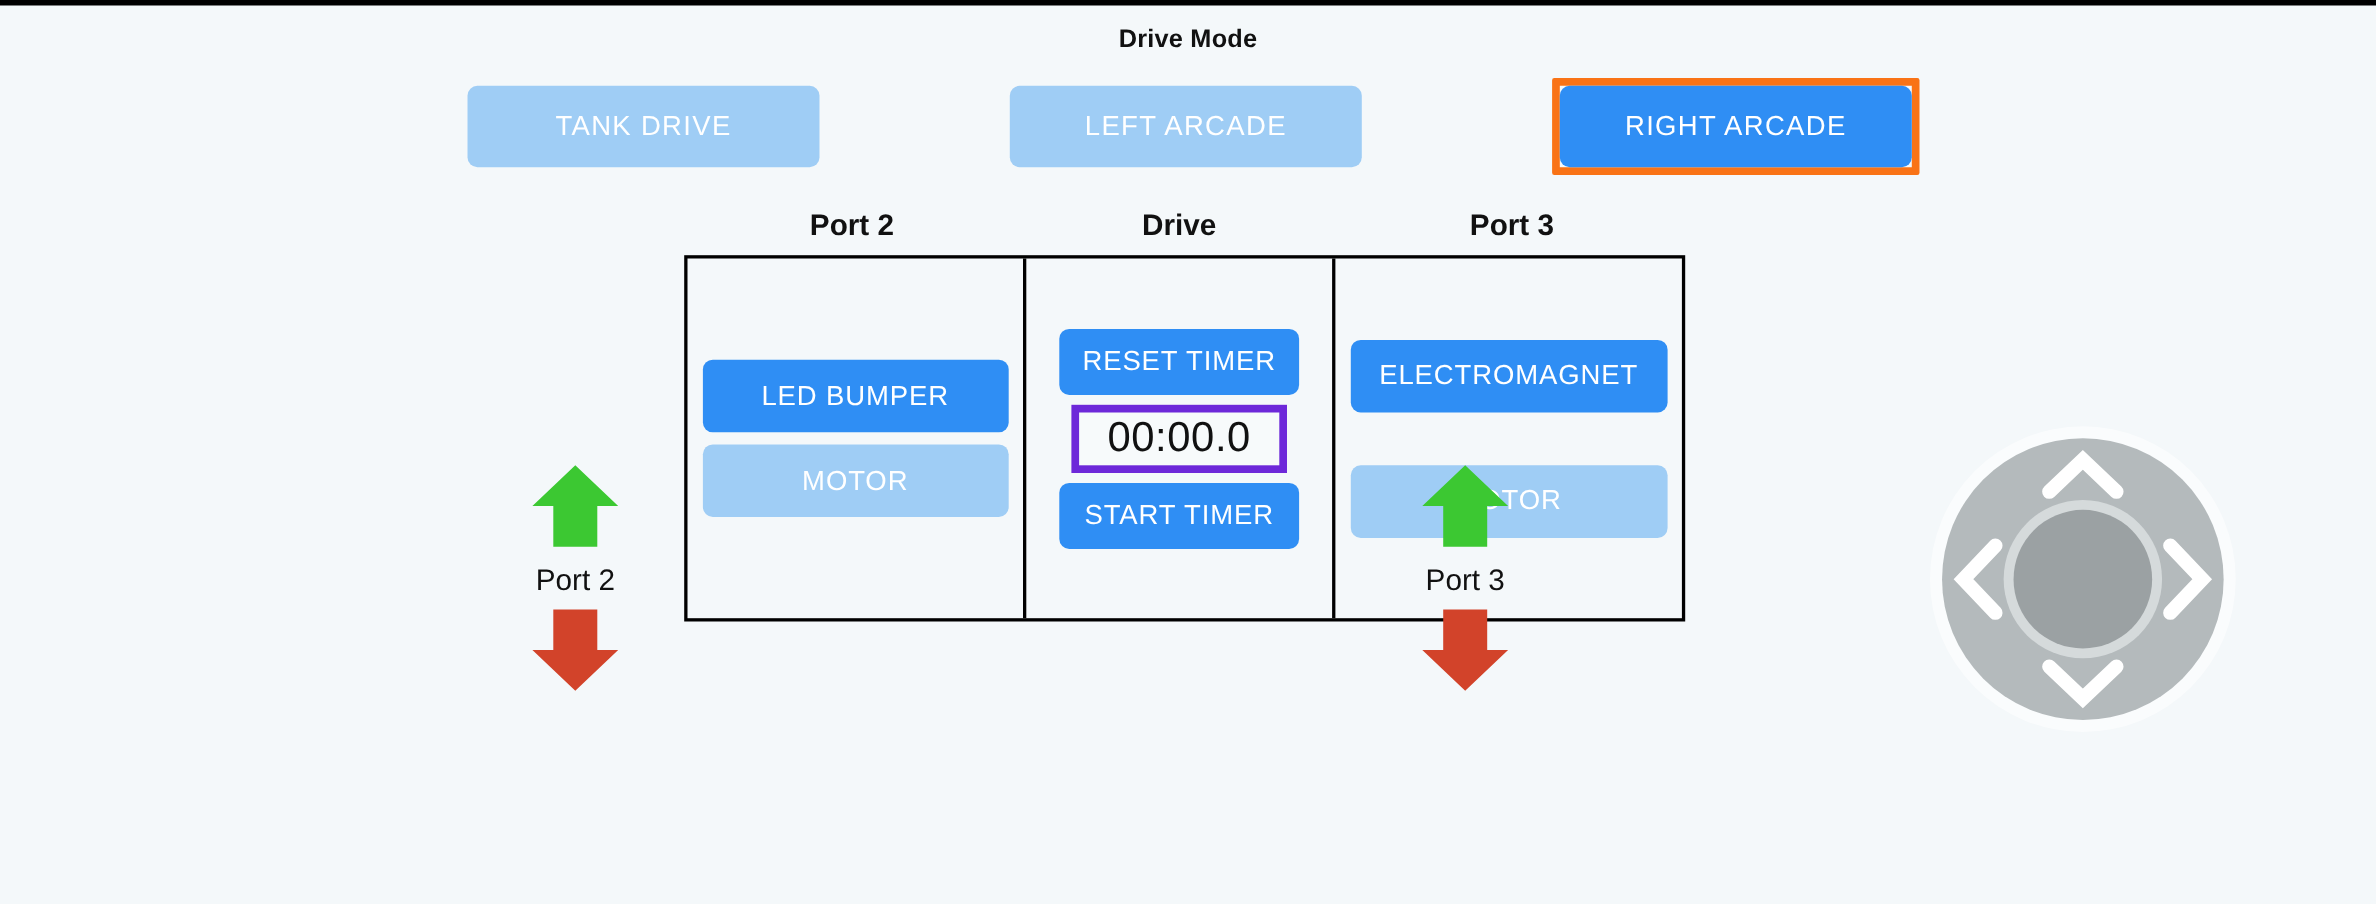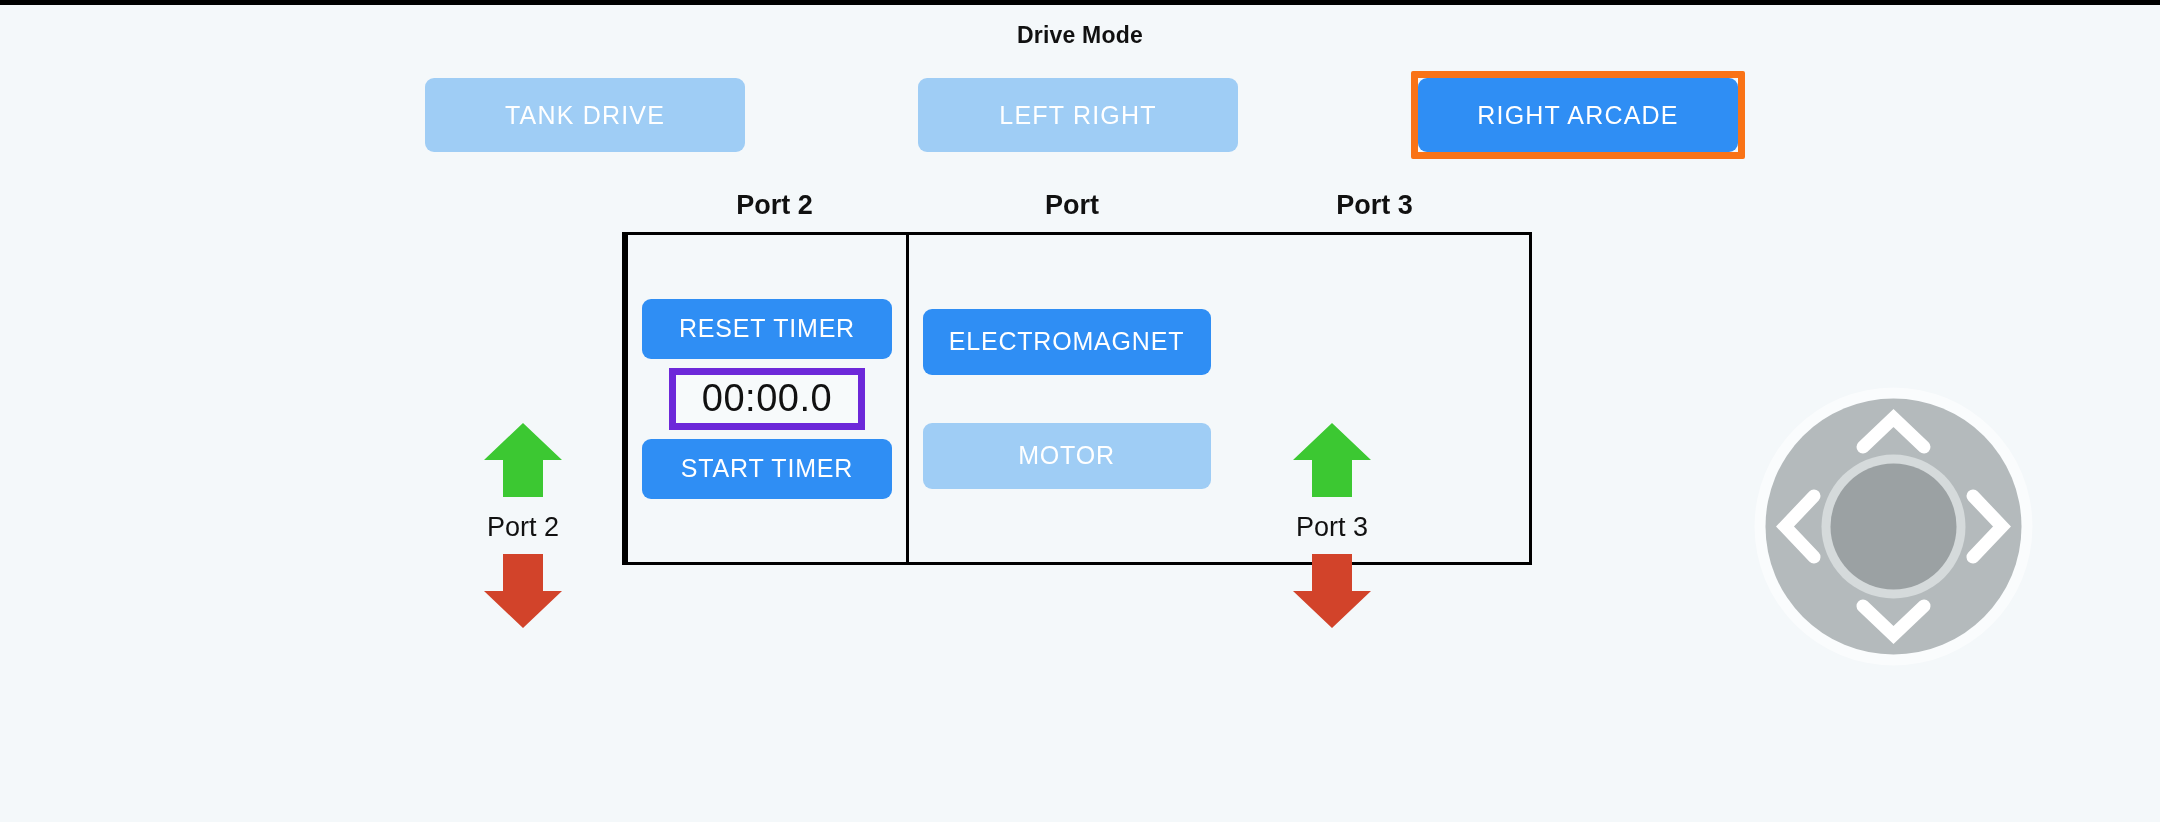--- a/index.html
+++ b/index.html
@@ -132,21 +132,21 @@
     background: #2f8ef4;
     cursor: pointer;
     padding: 0;
   }
   .dev-btn.inactive { background: #9fcdf5; }
   .dev-btn + .dev-btn { margin-top: 11px; }
   .panel.port2 .dev-btn { width: 278px; }
   .panel.port3 .dev-btn { width: 288px; }
 
   .timer-btn {
-    width: 250px;
+    width: 218px;
     height: 60px;
     border-radius: 9px;
     border: none;
     display: flex;
     align-items: center;
     justify-content: center;
     font-family: "Liberation Sans", sans-serif;
     font-size: 25px;
     letter-spacing: .8px;
     color: #ffffff;
@@ -205,35 +205,39 @@
 
 <div class="top-bar"></div>
 
 <div class="drive-mode-title">Drive Mode</div>
 
 <div class="mode-row">
   <div class="mode-btn-wrap">
     <button class="mode-btn">TANK DRIVE</button>
   </div>
   <div class="mode-btn-wrap">
-    <button class="mode-btn">LEFT RIGHT</button>
+    <button class="mode-btn">LEFT ARCADE</button>
   </div>
   <div class="mode-btn-wrap selected">
     <button class="mode-btn active">RIGHT ARCADE</button>
   </div>
 </div>
 
 <div class="panel-titles">
   <div class="panel-title p2">Port 2</div>
-  <div class="panel-title tm">Port</div>
+  <div class="panel-title tm">Drive</div>
   <div class="panel-title p3">Port 3</div>
 </div>
 
 <div class="panels">
 
+  <div class="panel port2">
+    <button class="dev-btn">LED BUMPER</button>
+    <button class="dev-btn inactive">MOTOR</button>
+  </div>
 
   <div class="panel timer">
     <button class="timer-btn">RESET TIMER</button>
     <div class="timer-display">00:00.0</div>
     <button class="timer-btn">START TIMER</button>
   </div>
 
   <div class="panel port3">
     <button class="dev-btn">ELECTROMAGNET</button>
     <button class="dev-btn inactive">MOTOR</button>

